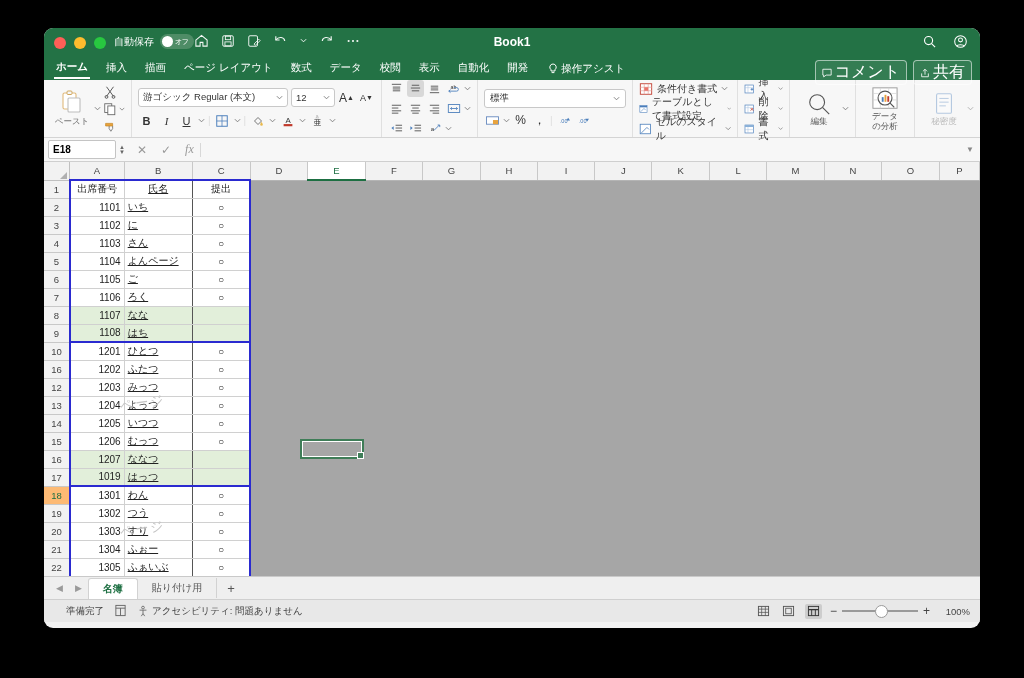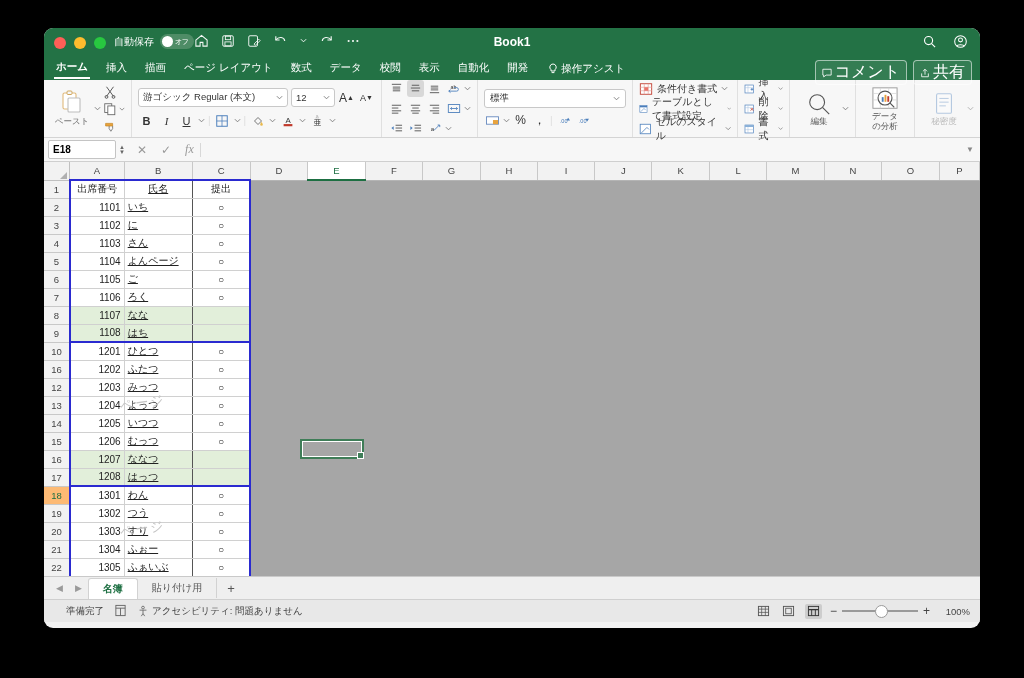--- a/index.html
+++ b/index.html
@@ -931,21 +931,21 @@
             <td class="empty"></td>
             <td class="empty"></td>
             <td class="empty"></td>
             <td class="empty"></td>
             <td class="empty"></td>
             <td class="empty"></td>
             <td class="empty"></td>
           </tr>
           <tr>
             <td class="rowh">17</td>
-            <td class="cell num lft shade blockline">1208</td>
+            <td class="cell num lft shade blockline">1019</td>
             <td class="cell thickmid shade blockline">はっつ</td>
             <td class="cell mark rgt shade blockline"></td>
             <td class="empty"></td>
             <td class="empty"></td>
             <td class="empty"></td>
             <td class="empty"></td>
             <td class="empty"></td>
             <td class="empty"></td>
             <td class="empty"></td>
             <td class="empty"></td>

